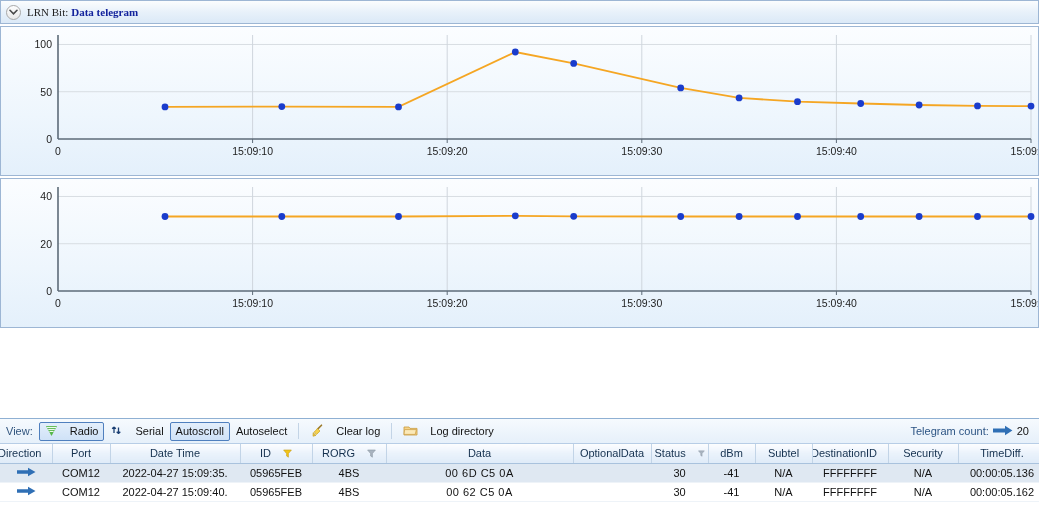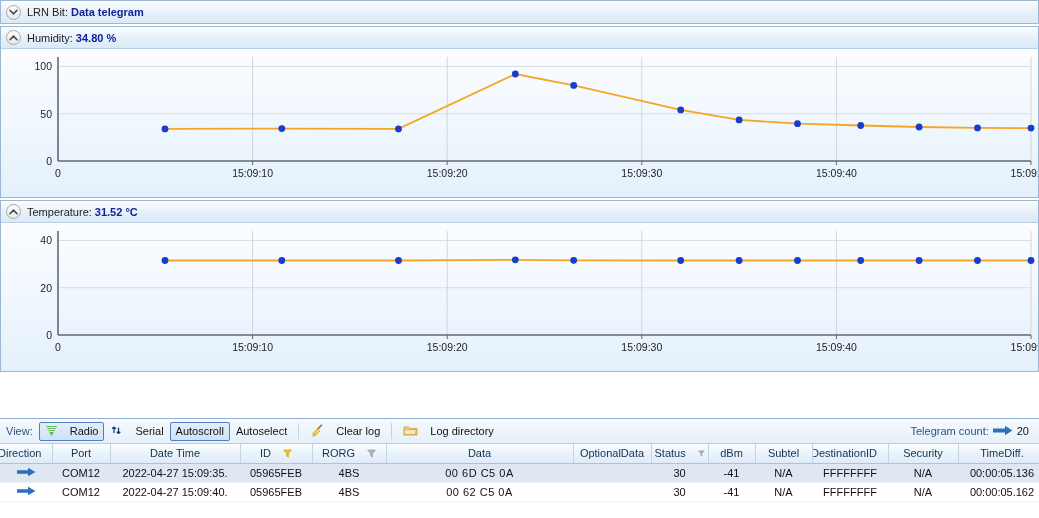--- a/index.html
+++ b/index.html
@@ -21,20 +21,21 @@
     margin: 0 0 2px 0;
   }
   .panel-header {
     height: 22px;
     display: flex;
     align-items: center;
     padding-left: 5px;
     background: linear-gradient(to bottom, #fbfdfe 0%, #e8f1fa 50%, #dbe9f7 100%);
     border-bottom: 1px solid #b9cee5;
     font-size: 11px;
+    font-family: Liberation Serif, serif;
   }
   .panel.collapsed .panel-header { border-bottom: none; }
   .chev {
     width: 15px; height: 15px;
     border-radius: 50%;
     border: 1px solid #a8a8a8;
     background: linear-gradient(to bottom, #fdfdfd 0%, #e9e9e9 100%);
     display: inline-flex; align-items: center; justify-content: center;
     margin-right: 6px;
     flex: 0 0 auto;
@@ -147,29 +148,20 @@
         <svg width="9" height="6" viewBox="0 0 9 6">
             <path d="M1 1.3 L4.5 4.8 L8 1.3" stroke="#4a4a4a" stroke-width="1.6" fill="none" stroke-linecap="round"></path>
           </svg>
       </span>
       <span class="hdr-label">LRN Bit:</span>
       <span class="hdr-value">Data telegram</span>
     </div>
   </div>
 
   <div class="panel">
-    <div class="panel-header">
-      <span class="chev">
-        <svg width="9" height="6" viewBox="0 0 9 6">
-            <path d="M1 4.7 L4.5 1.2 L8 4.7" stroke="#4a4a4a" stroke-width="1.6" fill="none" stroke-linecap="round"></path>
-          </svg>
-      </span>
-      <span class="hdr-label">Humidity:</span>
-      <span class="hdr-value">34.80 %</span>
-    </div>
     <div class="chart-body">
       <svg class="chart-svg" id="chart0" width="1037" height="147">
           <line x1="57" y1="64.72727272727272" x2="1030" y2="64.72727272727272" stroke="#d8dde2" stroke-width="1"></line>
           <line x1="57" y1="17.454545454545453" x2="1030" y2="17.454545454545453" stroke="#d8dde2" stroke-width="1"></line>
           <text x="57" y="128" text-anchor="middle" fill="#1d1d1d" font-size="10.5" font-family="&quot;Liberation Sans&quot;, sans-serif">0</text>
           <line x1="251.60000000000002" y1="8" x2="251.60000000000002" y2="112" stroke="#cfd6dd" stroke-width="1"></line>
           <line x1="251.60000000000002" y1="112" x2="251.60000000000002" y2="116" stroke="#5d6b78" stroke-width="1"></line>
           <text x="251.60000000000002" y="128" text-anchor="middle" fill="#1d1d1d" font-size="10.5" font-family="&quot;Liberation Sans&quot;, sans-serif">15:09:10</text>
           <line x1="446.20000000000005" y1="8" x2="446.20000000000005" y2="112" stroke="#cfd6dd" stroke-width="1"></line>
           <line x1="446.20000000000005" y1="112" x2="446.20000000000005" y2="116" stroke="#5d6b78" stroke-width="1"></line>
@@ -199,29 +191,20 @@
           <circle cx="796.5" cy="74.7" r="3.4" fill="#1a3ccc"></circle>
           <circle cx="859.7" cy="76.5" r="3.4" fill="#1a3ccc"></circle>
           <circle cx="918.1" cy="78.0" r="3.4" fill="#1a3ccc"></circle>
           <circle cx="976.5" cy="78.9" r="3.4" fill="#1a3ccc"></circle>
           <circle cx="1030.0" cy="79.1" r="3.4" fill="#1a3ccc"></circle>
         </svg>
     </div>
   </div>
 
   <div class="panel">
-    <div class="panel-header">
-      <span class="chev">
-        <svg width="9" height="6" viewBox="0 0 9 6">
-            <path d="M1 4.7 L4.5 1.2 L8 4.7" stroke="#4a4a4a" stroke-width="1.6" fill="none" stroke-linecap="round"></path>
-          </svg>
-      </span>
-      <span class="hdr-label">Temperature:</span>
-      <span class="hdr-value">31.52 °C</span>
-    </div>
     <div class="chart-body">
       <svg class="chart-svg" id="chart1" width="1037" height="147">
           <line x1="57" y1="64.72727272727272" x2="1030" y2="64.72727272727272" stroke="#d8dde2" stroke-width="1"></line>
           <line x1="57" y1="17.454545454545453" x2="1030" y2="17.454545454545453" stroke="#d8dde2" stroke-width="1"></line>
           <text x="57" y="128" text-anchor="middle" fill="#1d1d1d" font-size="10.5" font-family="&quot;Liberation Sans&quot;, sans-serif">0</text>
           <line x1="251.60000000000002" y1="8" x2="251.60000000000002" y2="112" stroke="#cfd6dd" stroke-width="1"></line>
           <line x1="251.60000000000002" y1="112" x2="251.60000000000002" y2="116" stroke="#5d6b78" stroke-width="1"></line>
           <text x="251.60000000000002" y="128" text-anchor="middle" fill="#1d1d1d" font-size="10.5" font-family="&quot;Liberation Sans&quot;, sans-serif">15:09:10</text>
           <line x1="446.20000000000005" y1="8" x2="446.20000000000005" y2="112" stroke="#cfd6dd" stroke-width="1"></line>
           <line x1="446.20000000000005" y1="112" x2="446.20000000000005" y2="116" stroke="#5d6b78" stroke-width="1"></line>

